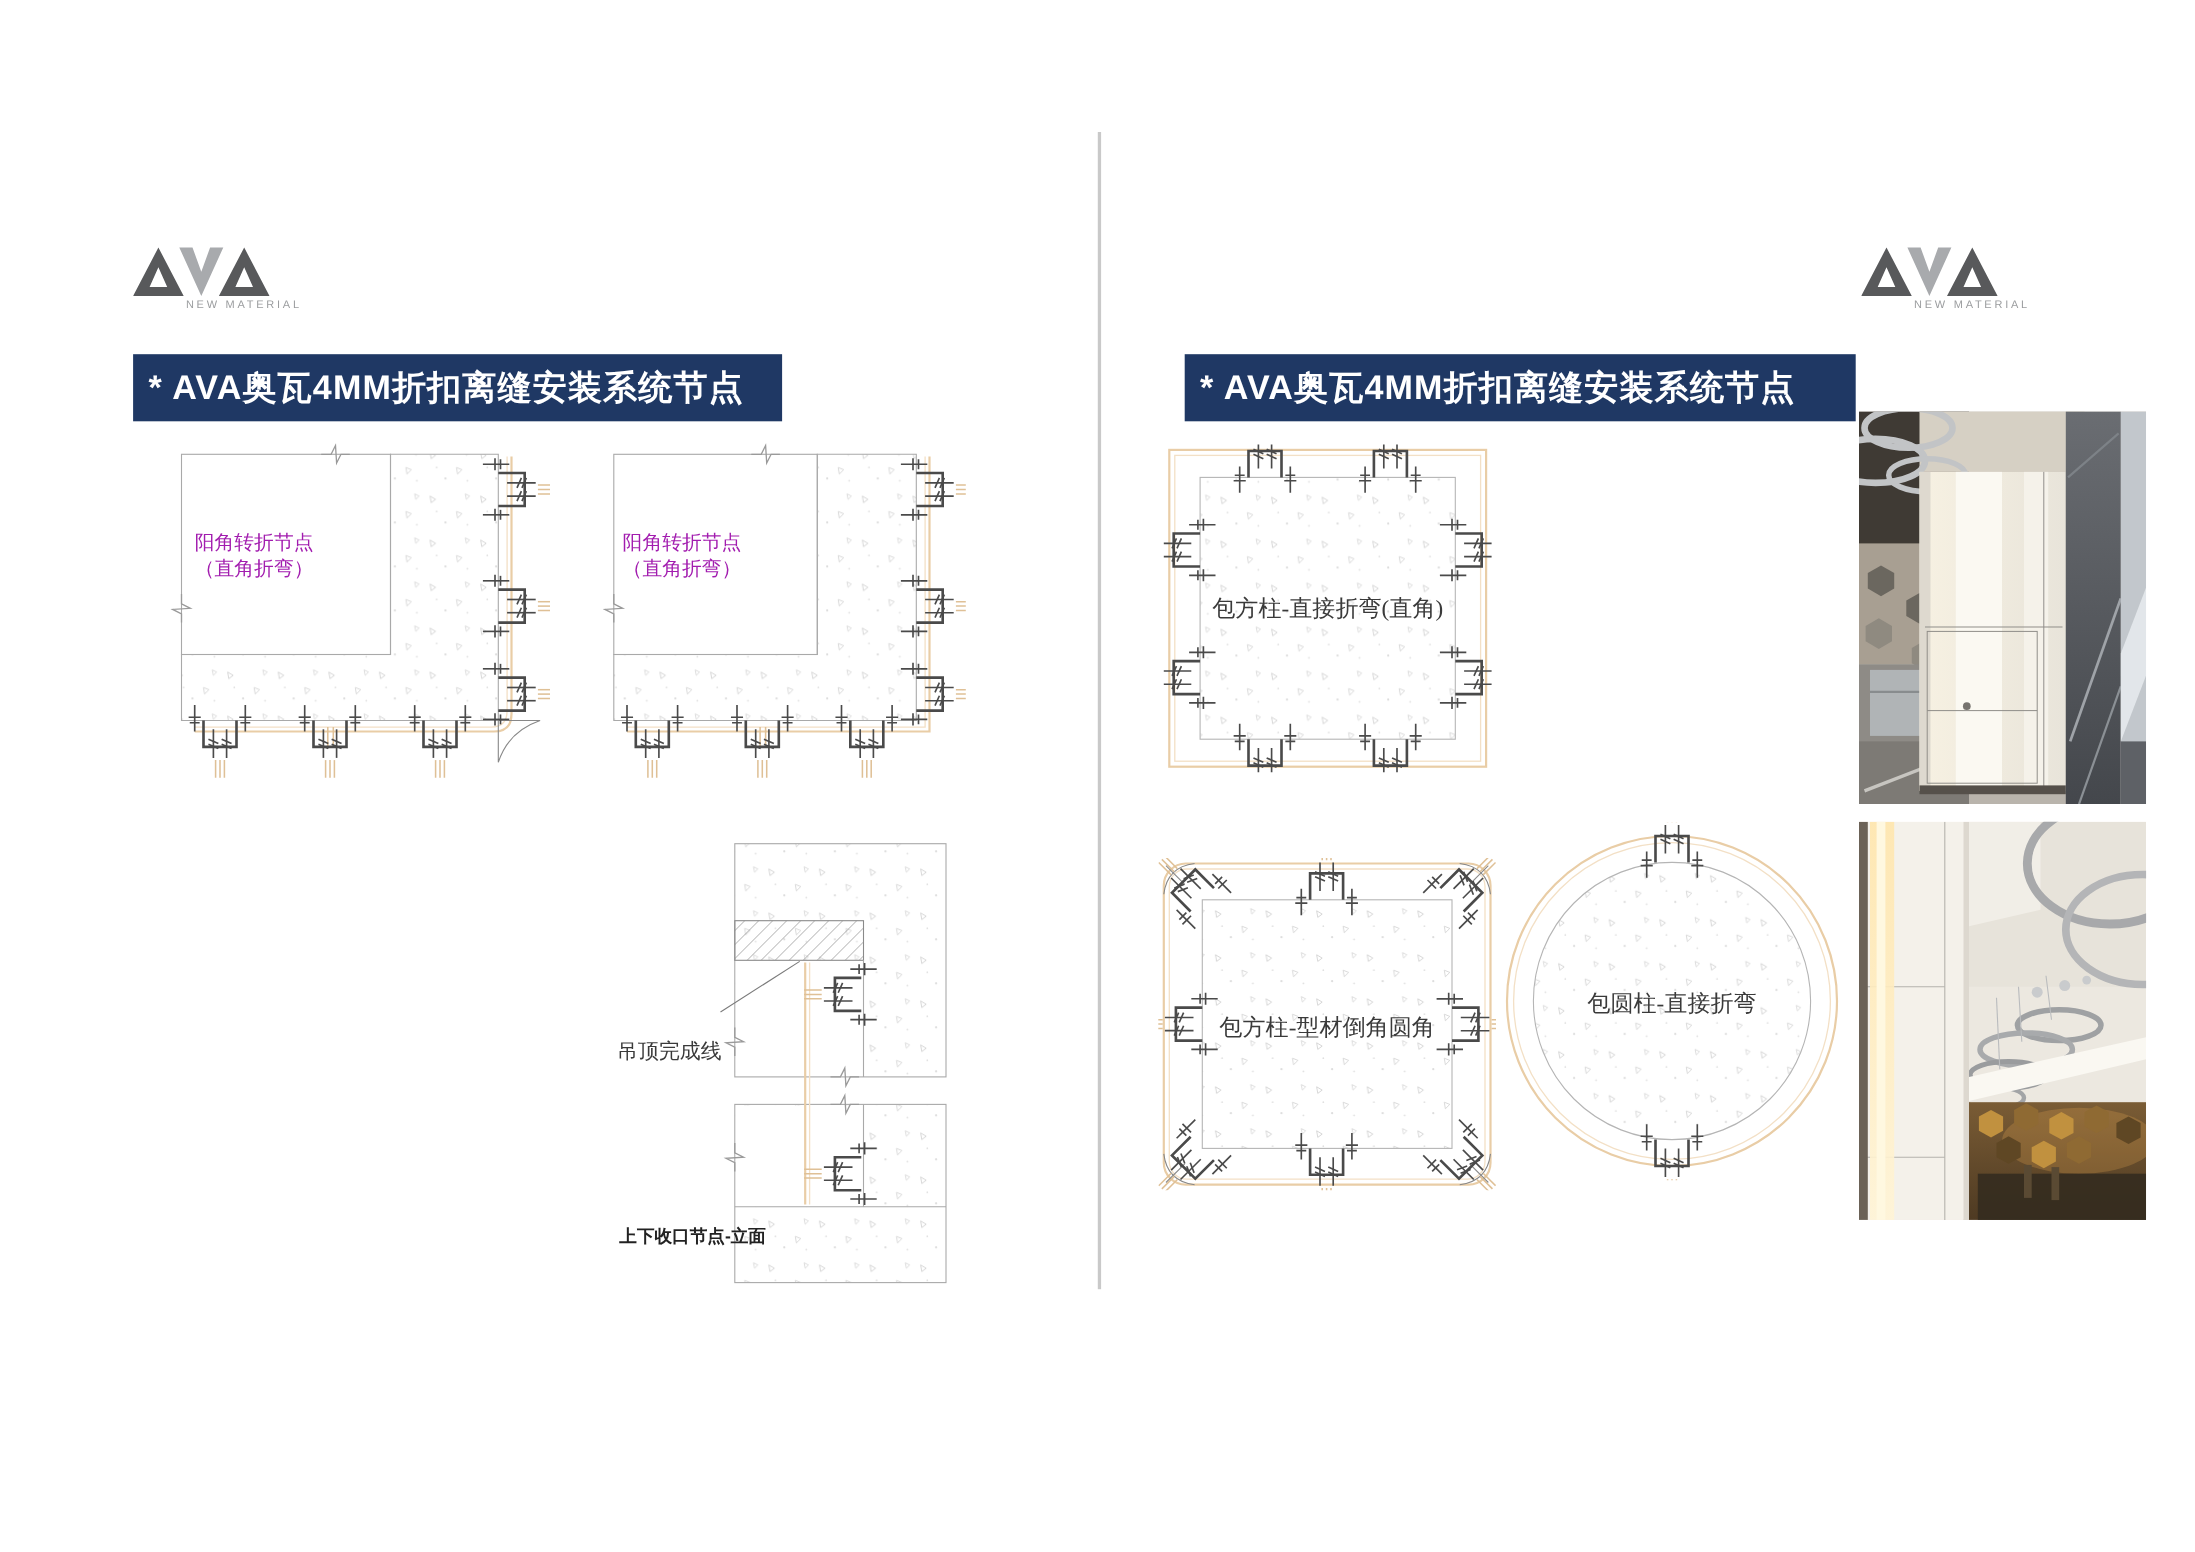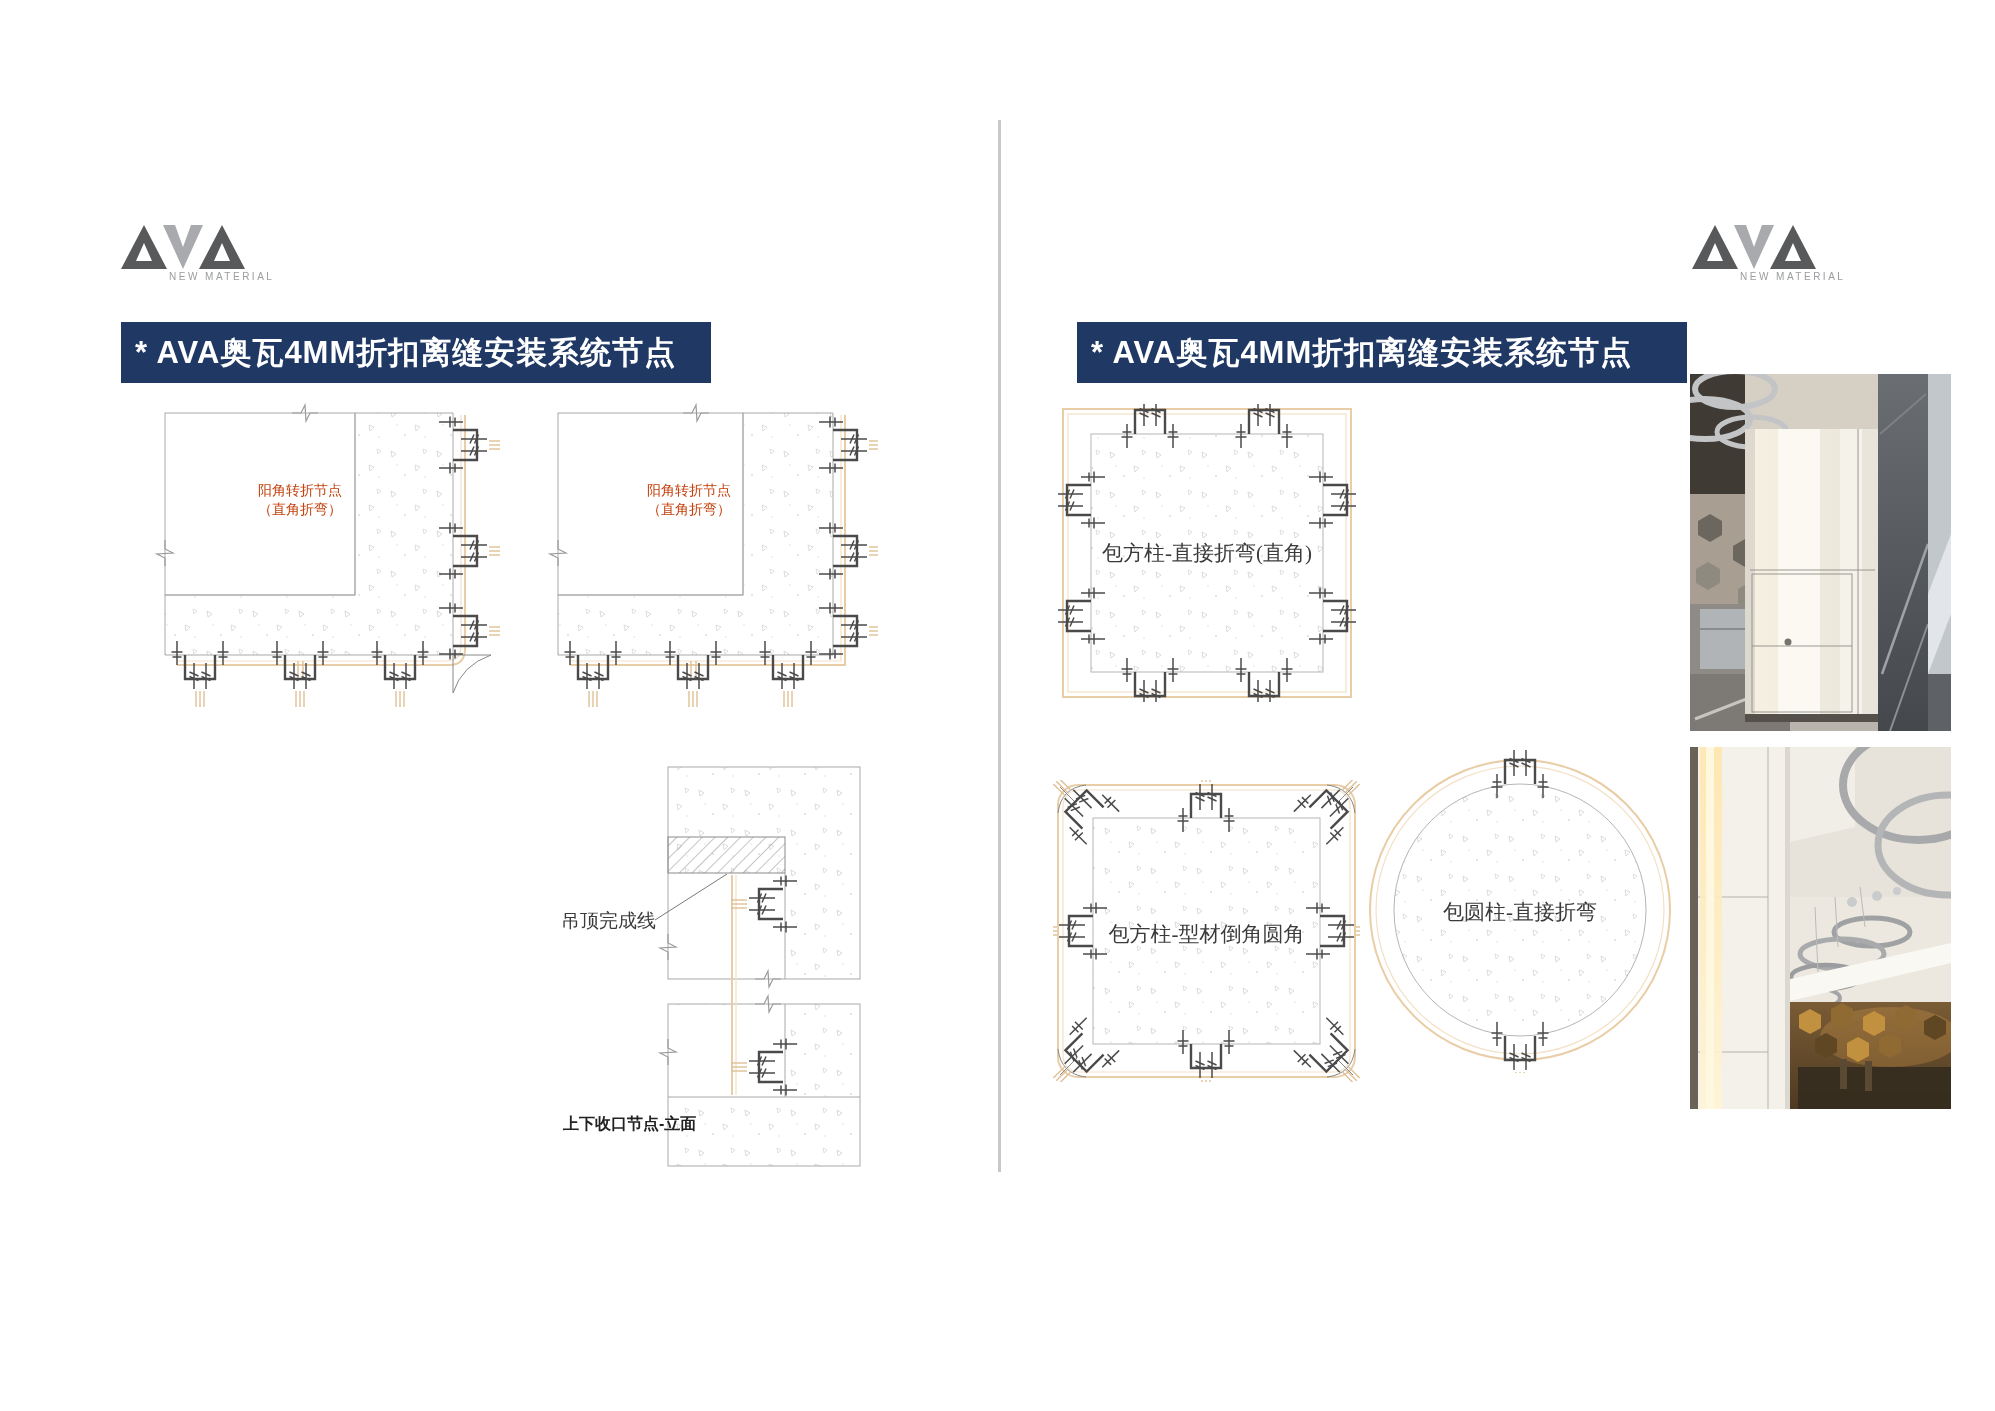--- a/index.html
+++ b/index.html
@@ -7,22 +7,22 @@
         font-family:"Liberation Sans",sans-serif;}
   
   .banner{position:absolute;height:61px;background:#1f3864;color:#ffffff;
           font-weight:bold;font-size:31px;line-height:61px;padding-left:14px;
           letter-spacing:1px;white-space:nowrap;box-sizing:border-box;}
   
   .divider{position:absolute;left:998px;top:120px;width:3px;height:1052px;background:#c9c9c9;}
   
   .drawing{position:absolute;}
   .drawing svg{display:block;}
-  .dlabel{position:absolute;color:#c2410c;font-size:14px;line-height:1.35;text-align:right;}
-  .annot{position:absolute;color:#3a3a3a;font-size:19px;white-space:nowrap;}
+  .dlabel{position:absolute;color:#a21caf;font-size:18px;line-height:1.35;text-align:left;}
+  .annot{position:absolute;color:#3a3a3a;font-size:19px;white-space:nowrap;margin-top:35px;}
   .caption{position:absolute;color:#222222;font-size:16px;font-weight:600;white-space:nowrap;}
   .rlabel{position:absolute;left:0;right:0;text-align:center;color:#3a3a3a;font-size:21px;font-family:Liberation Serif, serif;}
   
   .logo{position:absolute;width:196px;height:67px;}
 </style>
 </head>
 <body>
 
 <div class="page">
 

